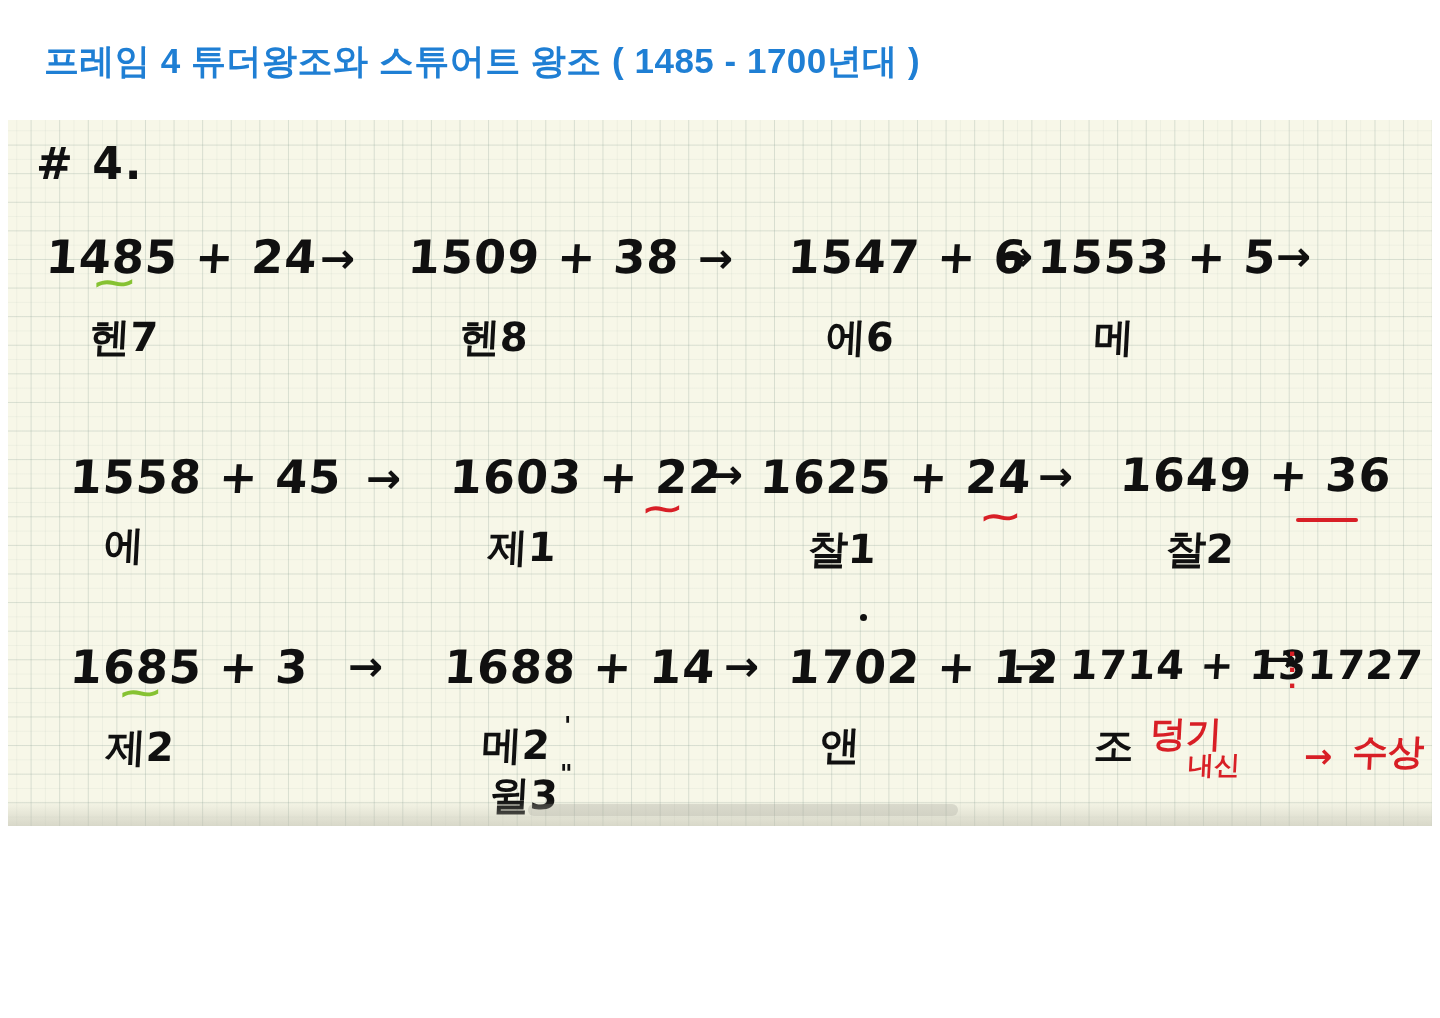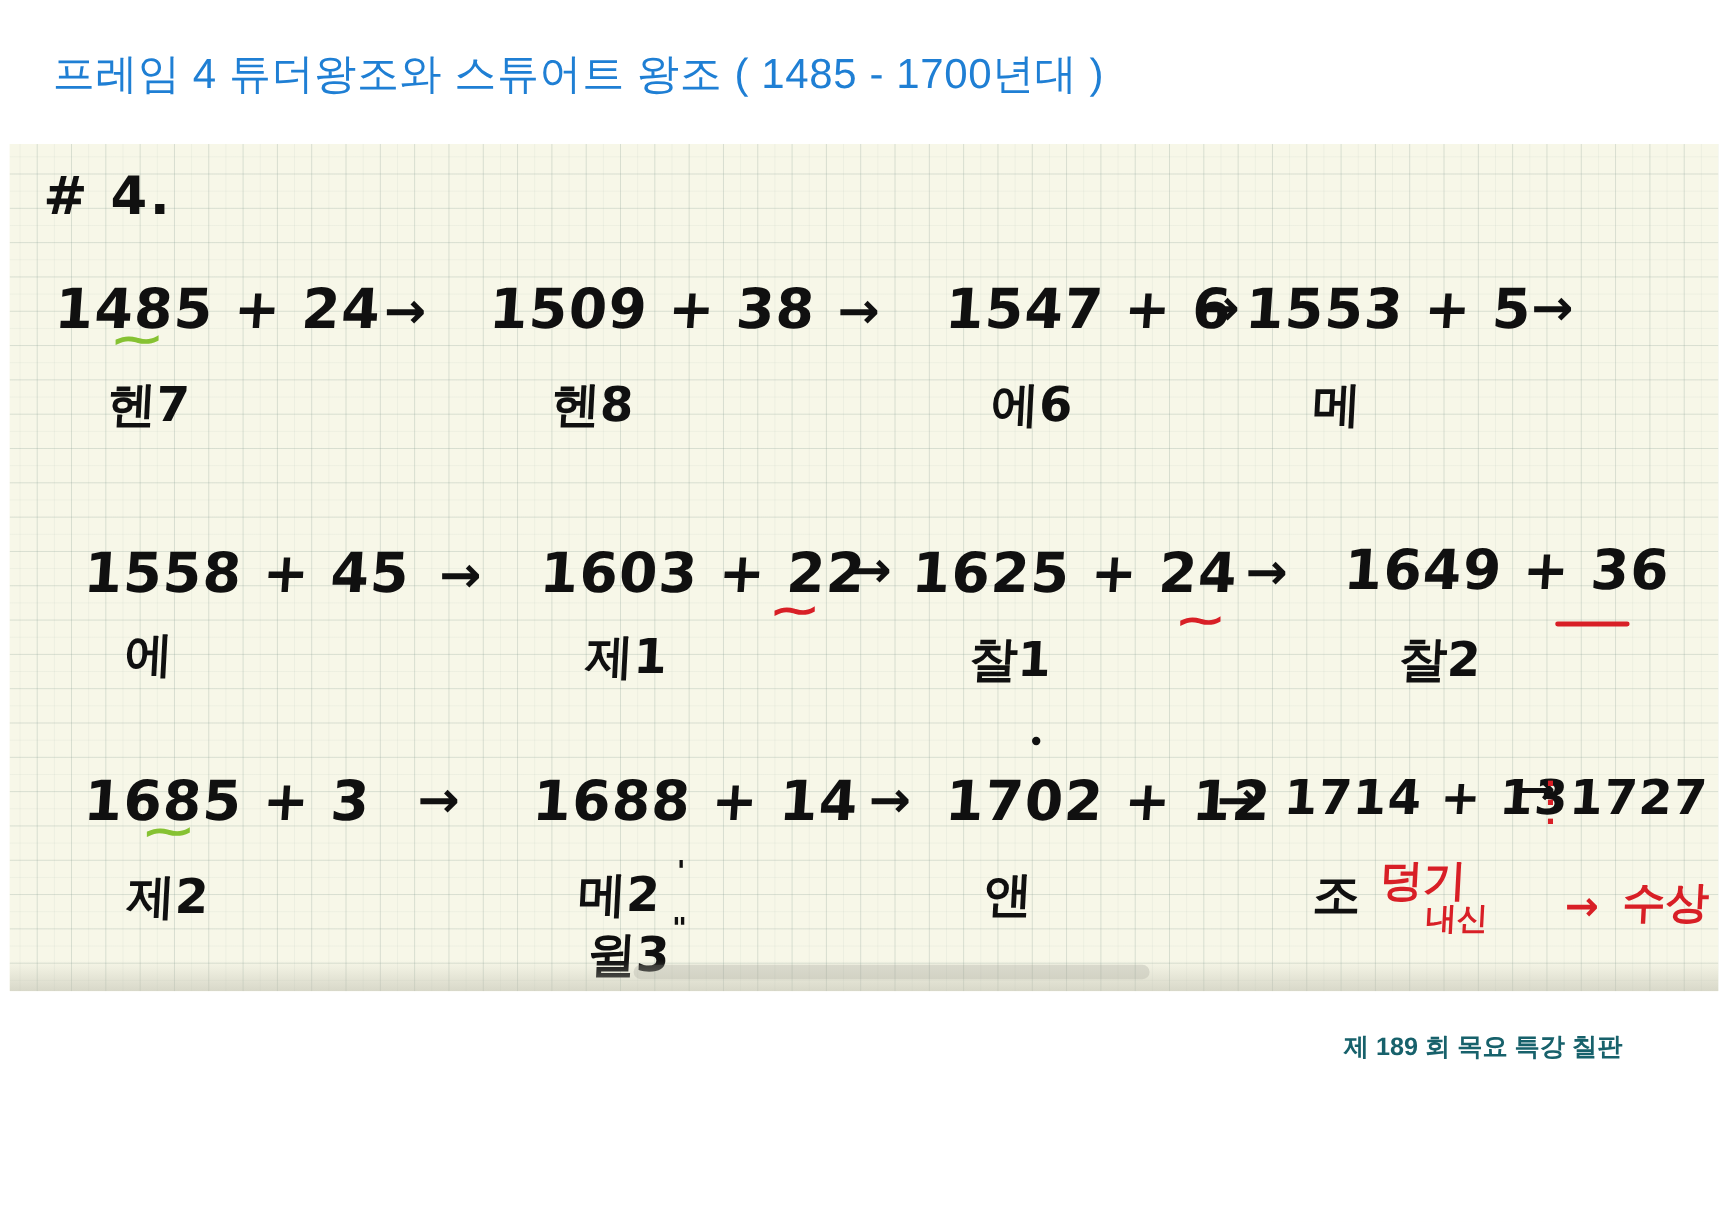--- a/index.html
+++ b/index.html
@@ -19,21 +19,21 @@
     position: absolute;
     inset: 0;
     background: #ffffff;
   }
 
   .slide-title {
     position: absolute;
     left: 44px;
     top: 38px;
     font-size: 35px;
-    font-weight: normal;
+    font-weight: bold;
     color: #1f7fd4;
     letter-spacing: 0.5px;
     white-space: nowrap;
   }
 
   .board {
     position: absolute;
     left: 8px;
     top: 120px;
     width: 1424px;
@@ -232,15 +232,14 @@
 
     <div class="hand ink-label red" style="left:1142px; top:590px; font-size:36px;">덩기</div>
     <div class="hand ink-label red" style="left:1180px; top:628px; font-size:26px;">내신</div>
     <div class="hand arrow red" style="left:1296px; top:616px; font-size:34px;">→</div>
     <div class="hand ink-label red" style="left:1344px; top:608px; font-size:36px;">수상</div>
 
     <div class="board-bar"></div>
     <div class="board-bottom-shadow"></div>
   </div>
 
-  <div class="footer-note">제 189 회 목요 특강 칠판</div>
 
 </div>
 
 </body></html>

